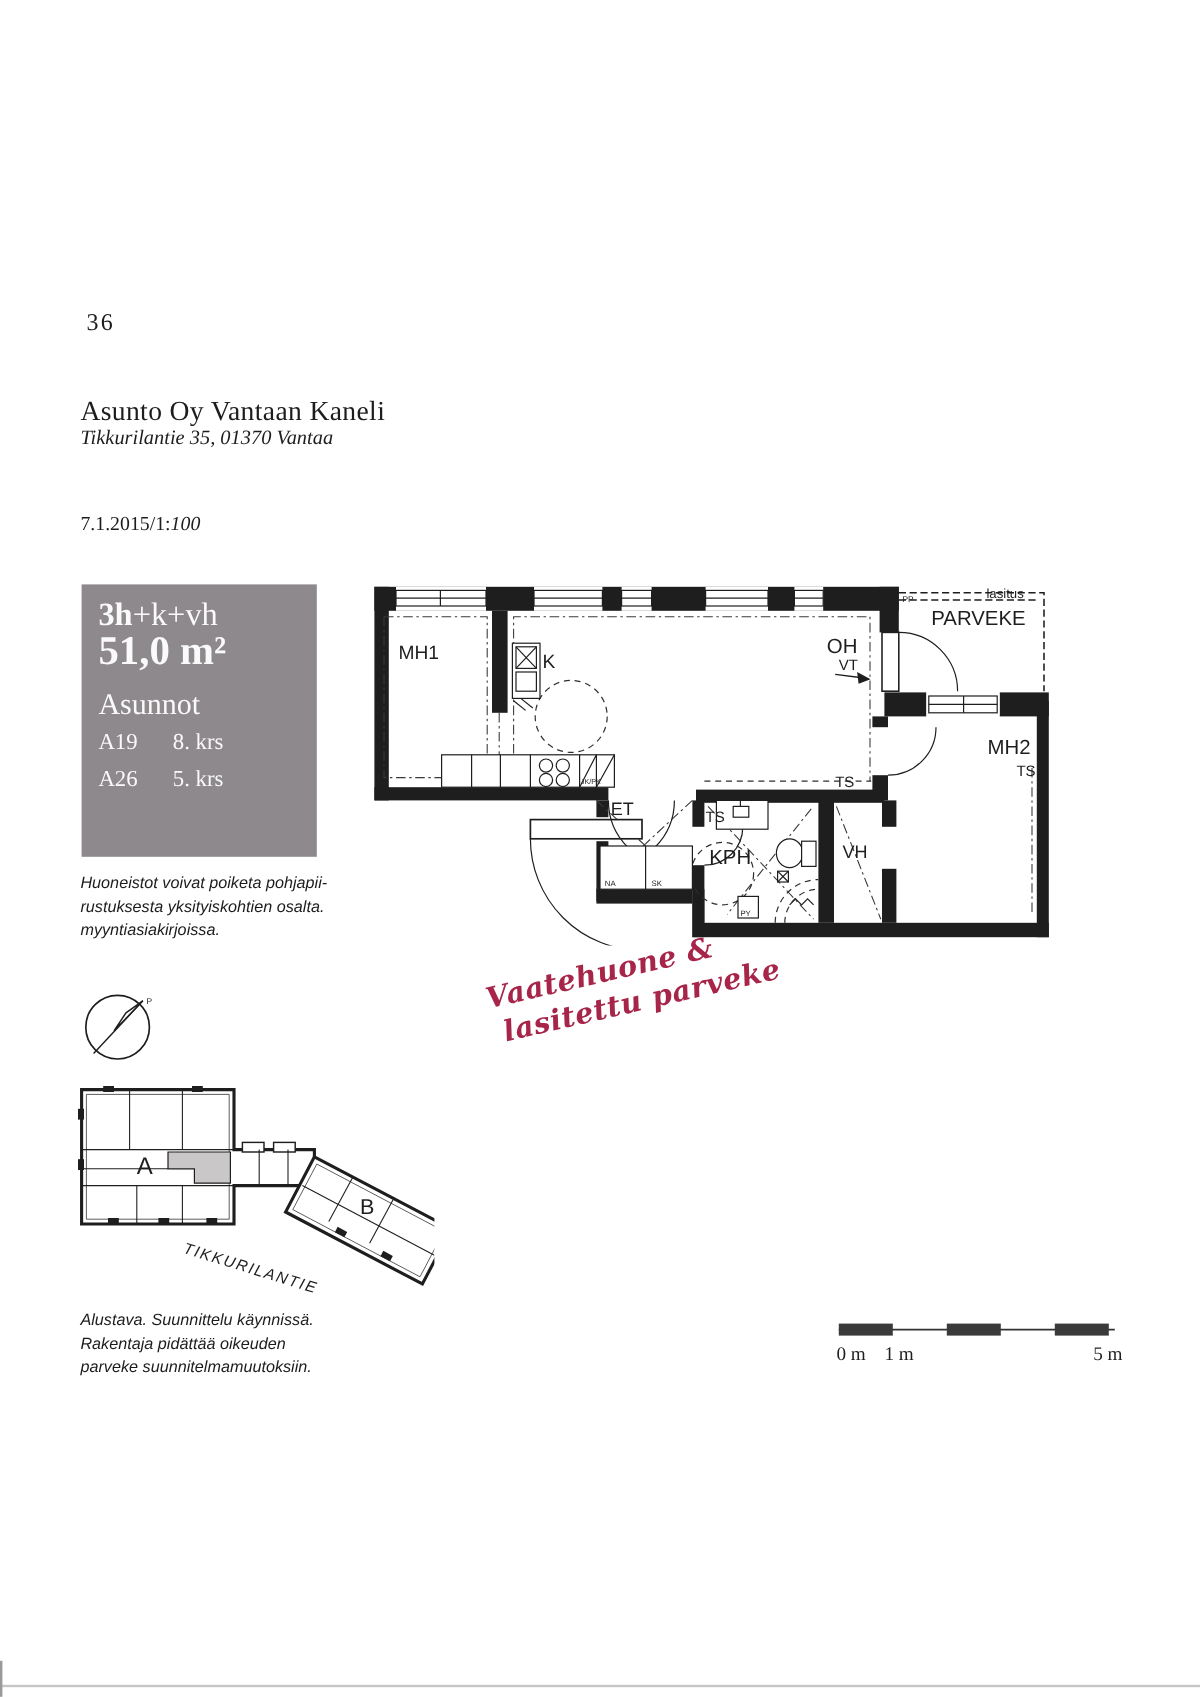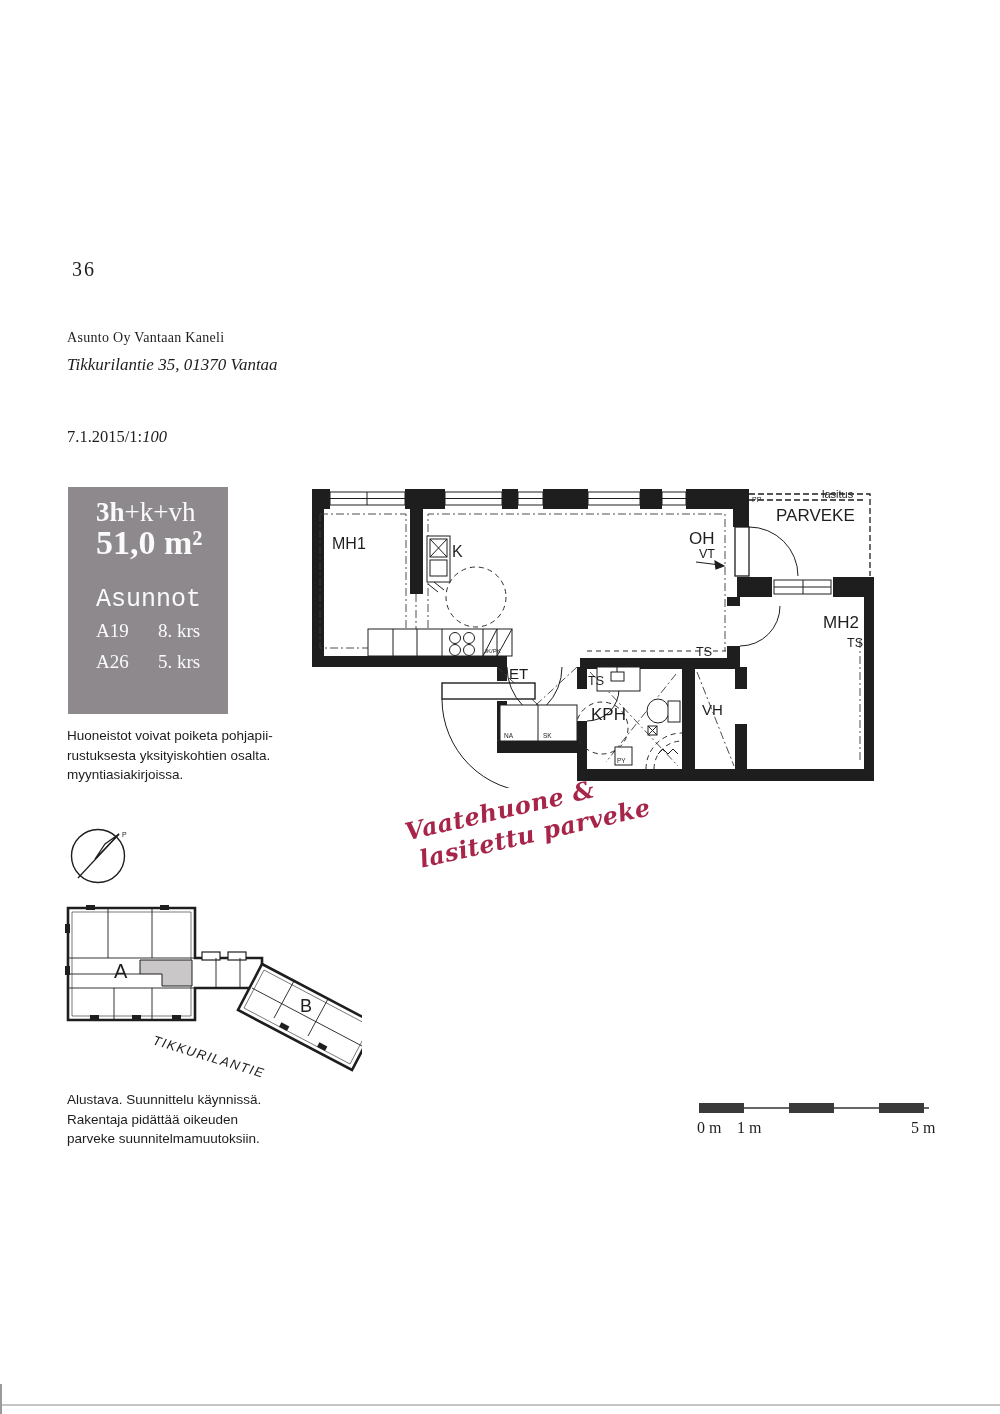--- a/index.html
+++ b/index.html
@@ -1,35 +1,35 @@
 <!DOCTYPE html>
 <html><head>
 <meta charset="utf-8">
 <style>
   html,body{margin:0;padding:0;background:#ffffff;}
   body{width:1000px;height:1414px;position:relative;overflow:hidden;
        font-family:"Liberation Serif",serif;color:#1d1d1d;}
   .abs{position:absolute;}
   
   .page-num{left:72px;top:258px;font-size:20px;letter-spacing:2px;}
-  .title{left:67px;top:330px;font-size:14px;letter-spacing:.3px;}
+  .title{left:67px;top:330px;font-size:23px;letter-spacing:.3px;}
   .address{left:67px;top:355px;font-size:17px;font-style:italic;text-align:center;}
   .datescale{left:67px;top:394px;font-size:16.5px;margin-top:33px;}
   .datescale .it{font-style:italic;}
   
-  .info-box{left:68px;top:487px;width:160px;height:227px;background:#8d898c;
-            color:#fafafa;padding:10px 0 0 28px;box-sizing:border-box;}
+  .info-box{left:68px;top:487px;width:196px;height:227px;background:#8d898c;
+            color:#fafafa;padding:10px 0 0 14px;box-sizing:border-box;}
   .info-type{font-size:27px;line-height:30px;}
   .info-type b{font-weight:bold;}
   .info-area{font-size:34px;line-height:32px;font-weight:bold;}
-  .info-title{font-size:25px;margin-top:26px;line-height:30px;font-family:Liberation Mono, monospace;}
+  .info-title{font-size:25px;margin-top:14px;line-height:30px;}
   .apt-row{font-size:19px;line-height:31px;display:flex;}
   .apt-row .aid{width:62px;}
   
-  .note{font-family:"Liberation Sans",sans-serif;font-size:13.5px;line-height:19.5px;color:#1c1c1c;}
+  .note{font-family:"Liberation Sans",sans-serif;font-size:13.5px;line-height:19.5px;color:#1c1c1c;font-style:italic;}
   .note-top{left:67px;top:726px;width:220px;}
   .note-bottom{left:67px;top:1090px;width:230px;}
   
   .annotation{left:402px;top:818px;width:250px;color:#a62549;
               font-family:"DejaVu Serif",serif;font-style:italic;font-weight:600;
               font-size:24px;line-height:30px;transform:rotate(-13deg);
               transform-origin:left top;letter-spacing:.5px;}
   .annotation .l2{margin-left:8px;}
   
   svg text{font-family:"Liberation Sans",sans-serif;fill:#1e1e1e;}

